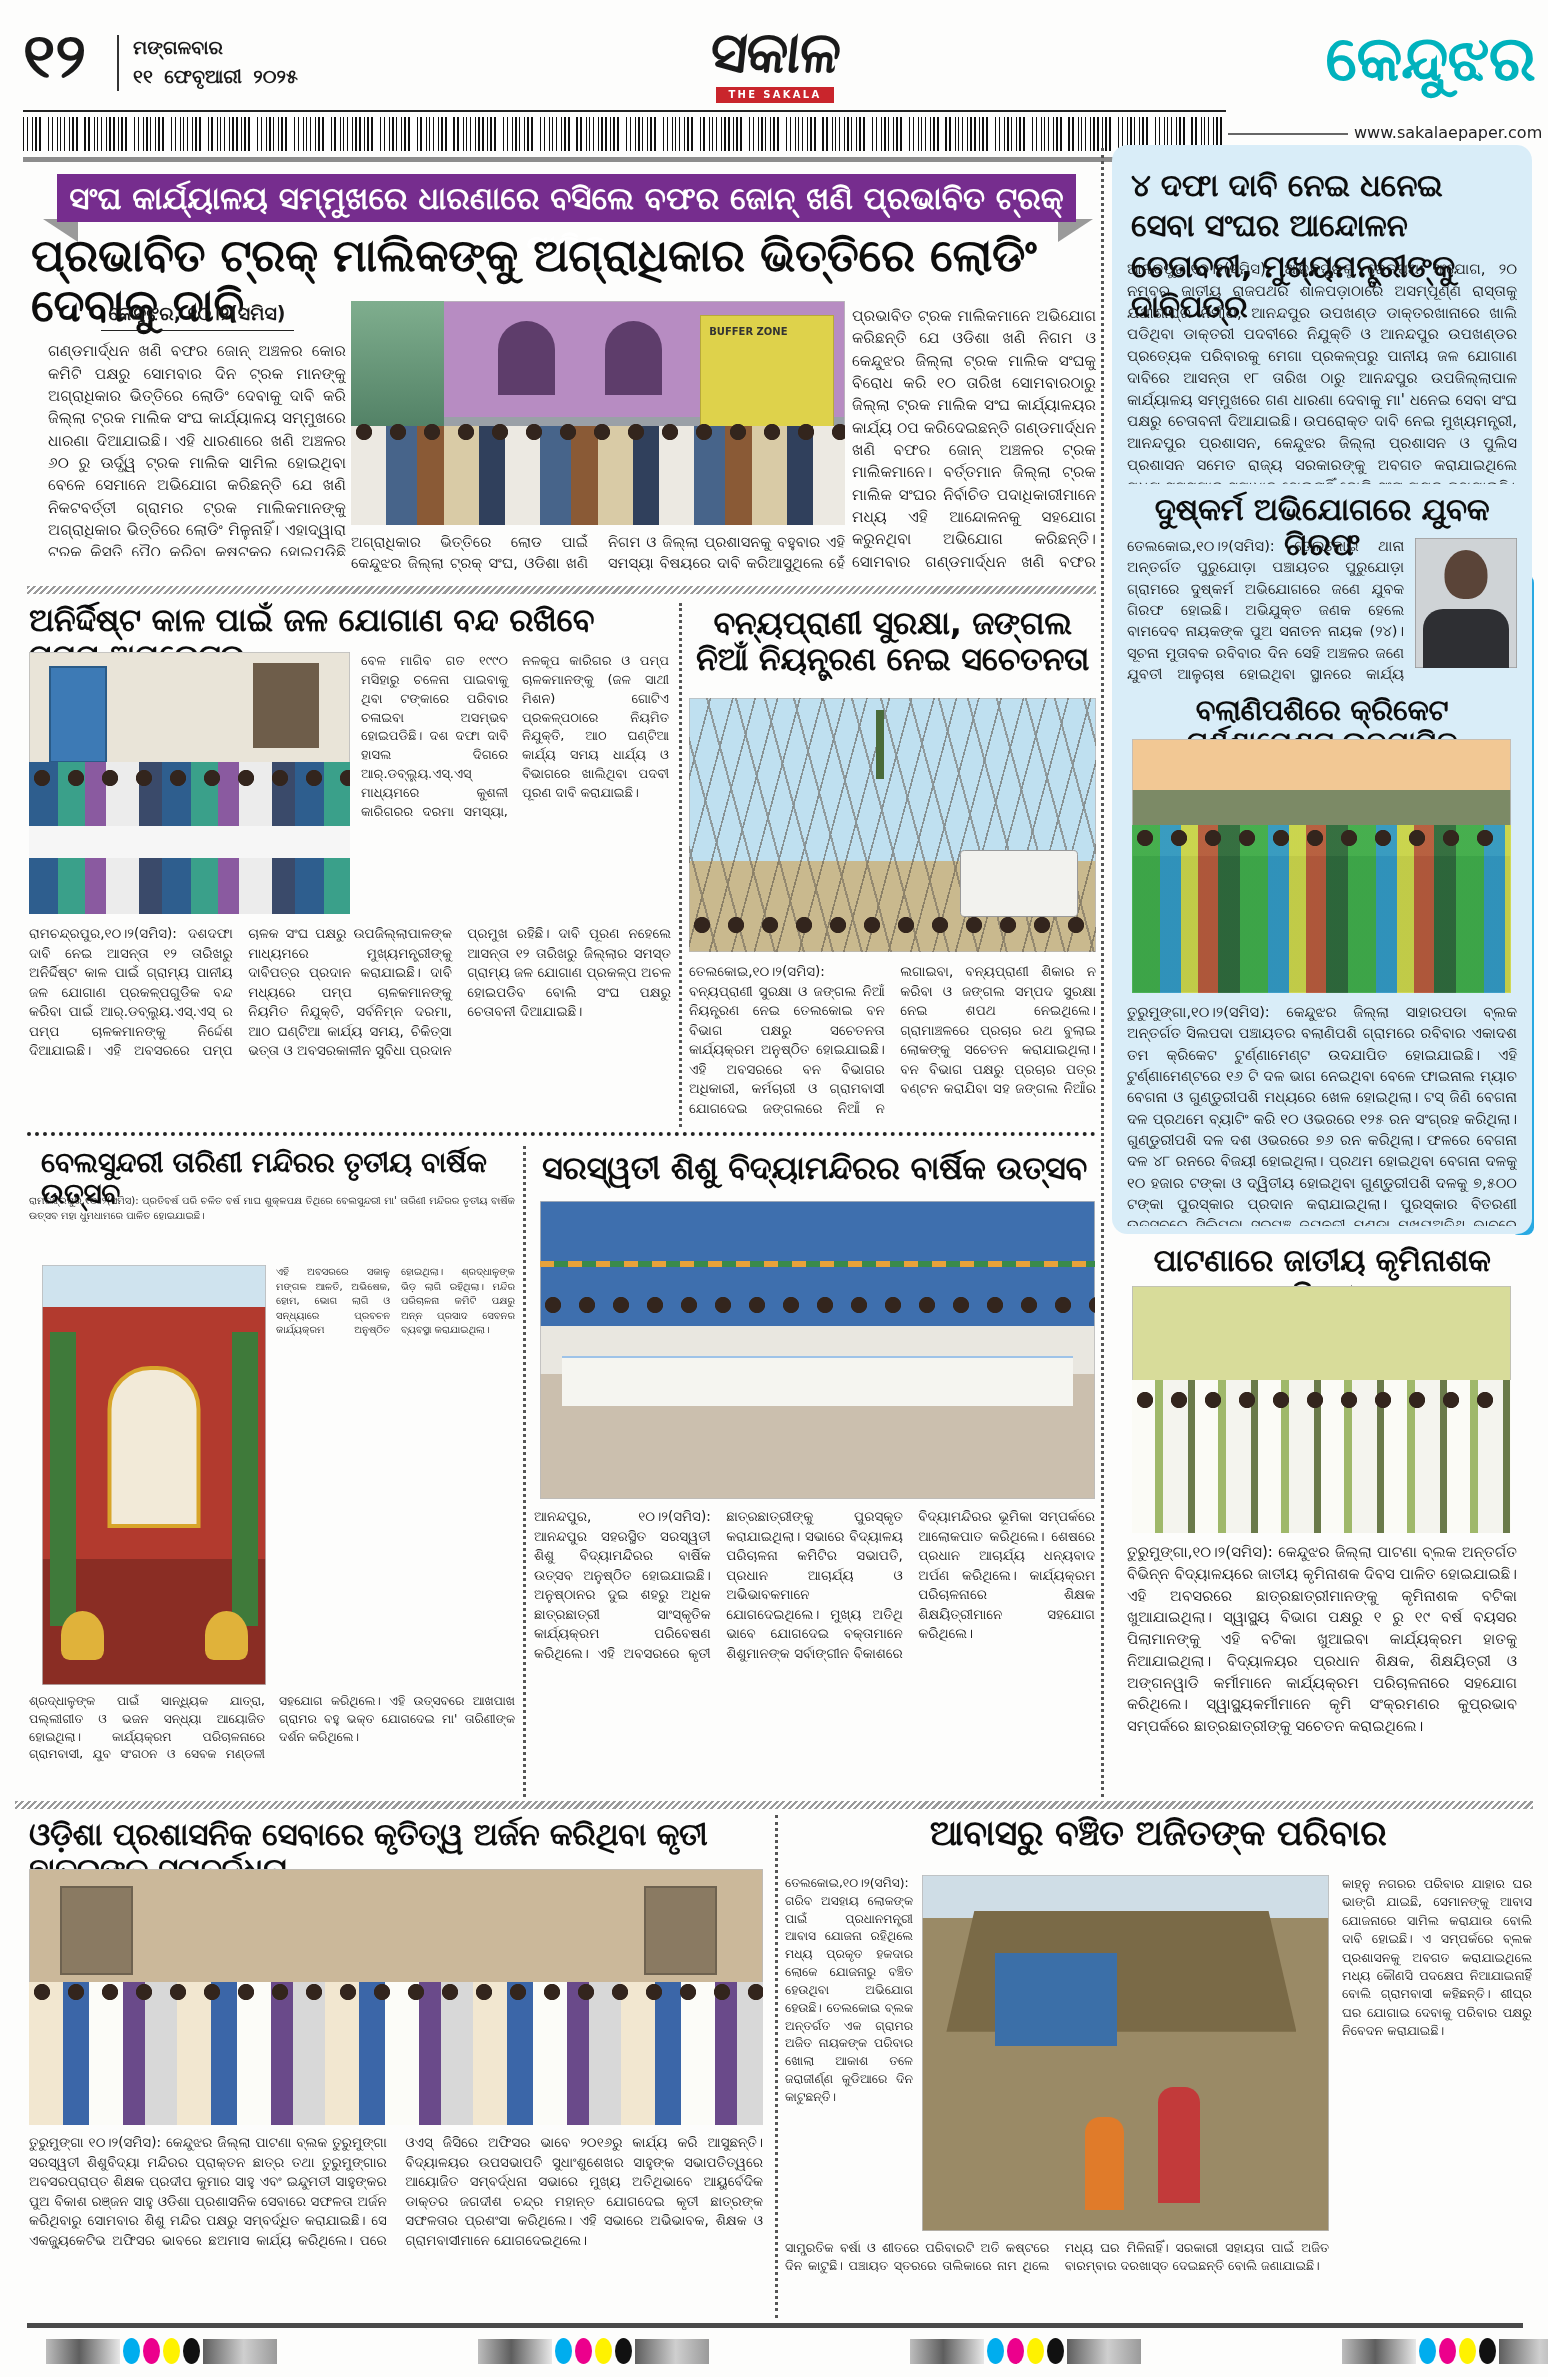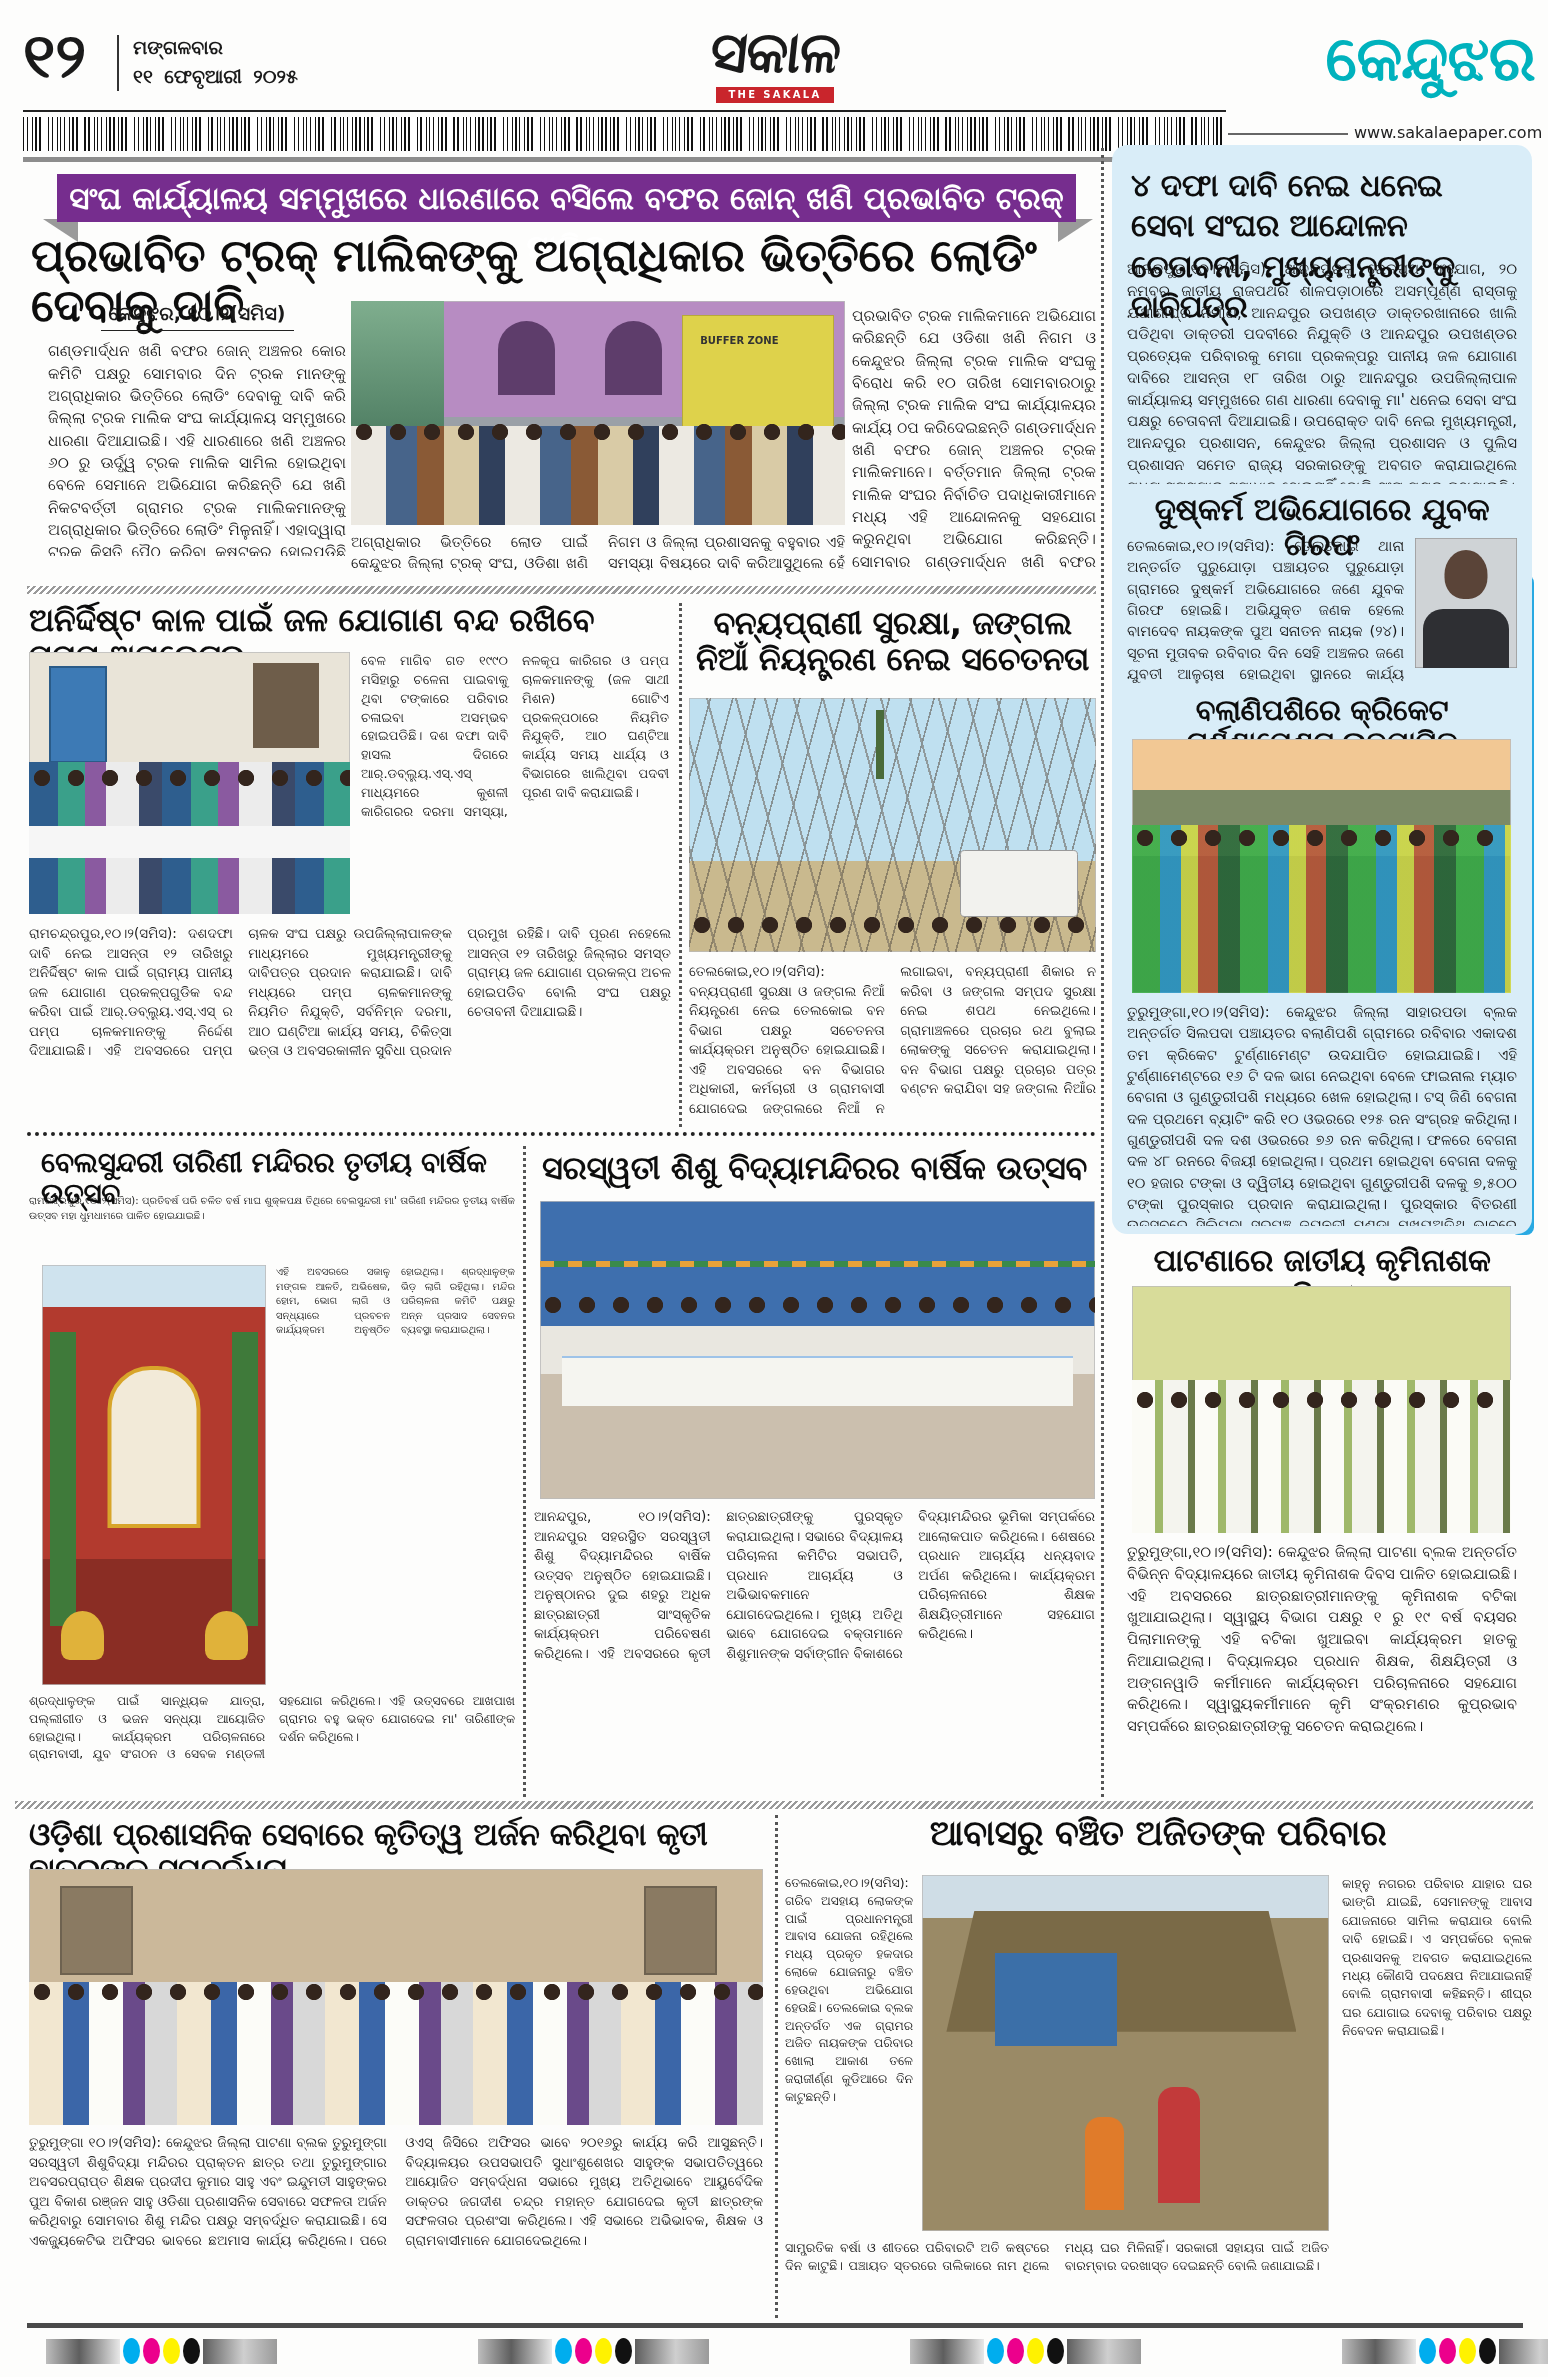--- a/index.html
+++ b/index.html
@@ -34,21 +34,21 @@
   
   .photo{overflow:hidden;background:#cfcfcf;box-shadow:0 0 0 0.8px #bbb inset;}
   .heads{position:absolute;left:0;right:0;height:26px;
          background-image:radial-gradient(circle at 13px 13px,#33251d 7.7px,transparent 8.5px);
          background-size:34px 26px;background-repeat:repeat-x;}
   .shirts{position:absolute;left:0;right:0;}
   .ph-protest{background:linear-gradient(180deg,#b78cc2 0 52%,#9aa0a7 52% 100%);}
   .ph-protest .trees{position:absolute;left:0;top:0;width:93px;height:62%;background:linear-gradient(180deg,#7fae8e,#4e7d62);}
   .ph-protest .arch{position:absolute;top:20px;width:57px;height:74px;background:#5e3d6b;border-radius:31px 31px 0 0;}
   .ph-protest .banner{position:absolute;right:10.8px;top:14px;width:116px;height:116px;background:#ded24b;border:1.5px solid #b7a93a;
-                      color:#333;font-size:10px;font-weight:700;padding:17px;line-height:1.5;}
+                      color:#333;font-size:10px;font-weight:700;padding:8px;line-height:1.5;}
   .ph-protest .crowdshirts{bottom:0;height:44%;background:repeating-linear-gradient(90deg,#ece9e2 0 35px,#47648a 35px 66px,#8a5a36 66px 93px,#d9cba6 93px 128px,#30405c 128px 154px);}
   .ph-pump{background:linear-gradient(180deg,#e9e4d8 0 62%,#b9ab90 62% 100%);}
   .ph-pump .door{position:absolute;left:20px;top:14px;width:54px;height:93px;background:#3d7ab5;border:2.3px solid #2a5b88;}
   .ph-pump .door2{position:absolute;right:31px;top:10.8px;width:66px;height:85px;background:#6e5d4a;}
   .ph-pump .crowdshirts{bottom:0;height:58%;background:repeating-linear-gradient(90deg,#2e5e8e 0 29px,#3aa08a 29px 56px,#8a5aa0 56px 77px,#ececec 77px 110px,#3a4a6a 110px 133px);}
   .ph-pump .papers{position:absolute;bottom:54px;left:0;right:0;height:34px;
       background-image:linear-gradient(#fff,#fff);background-size:23px 32px;background-repeat:repeat-x;
       background-position:4.6px 0; background-image:repeating-linear-gradient(90deg,#f6f6f6 0 23px,transparent 23px 60px);}
   .ph-wild{background:linear-gradient(180deg,#bfe0f0 0 64%,#c9b98e 64% 100%);}
   .ph-wild .branches{position:absolute;inset:0;background:repeating-linear-gradient(105deg,transparent 0 20px,#5a5248 20px 21.6px),repeating-linear-gradient(75deg,transparent 0 26px,#6a6258 26px 28px);opacity:.55;}

